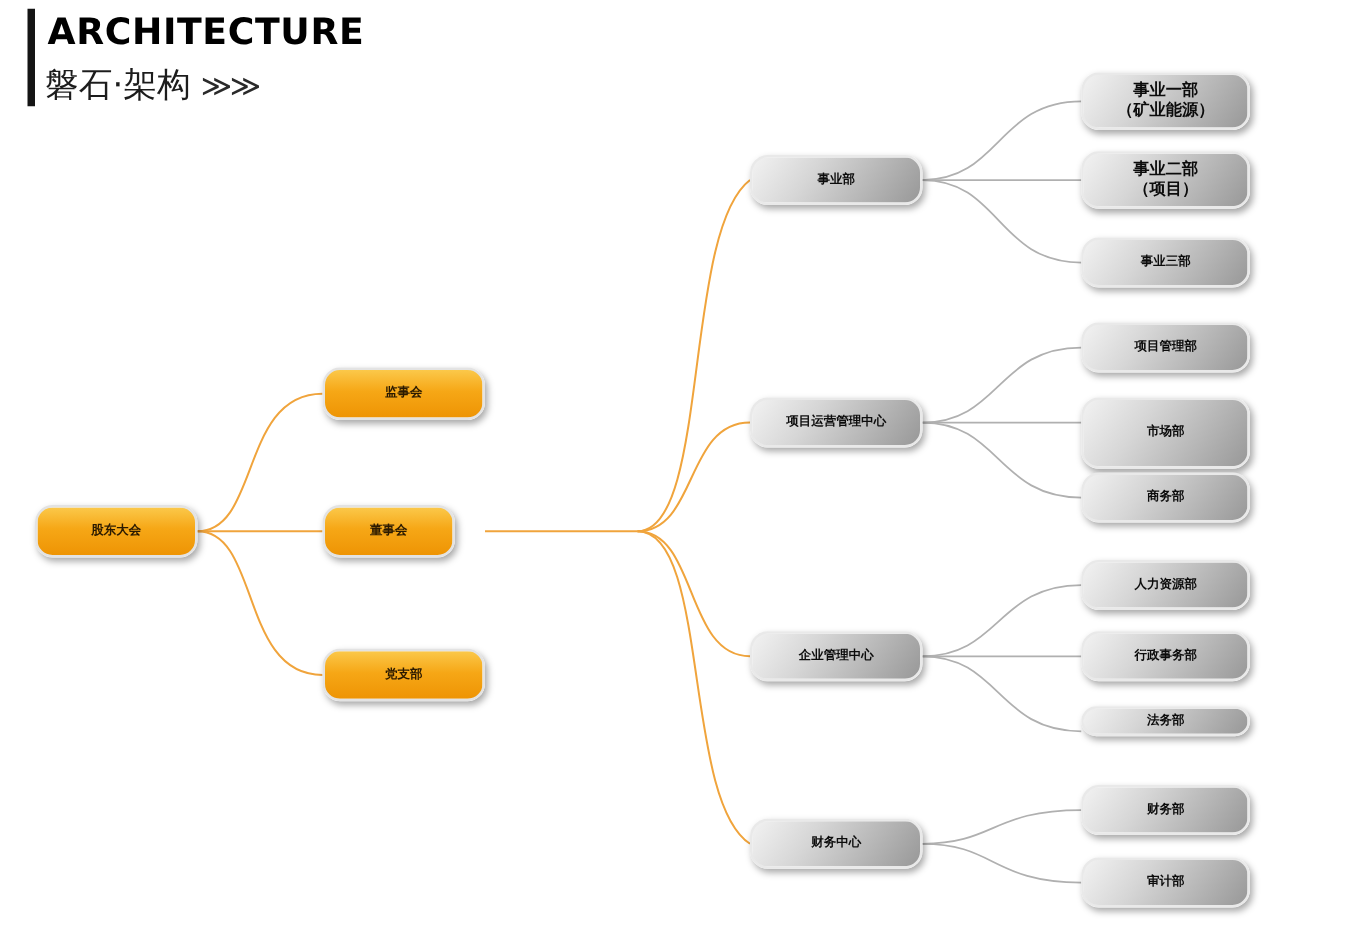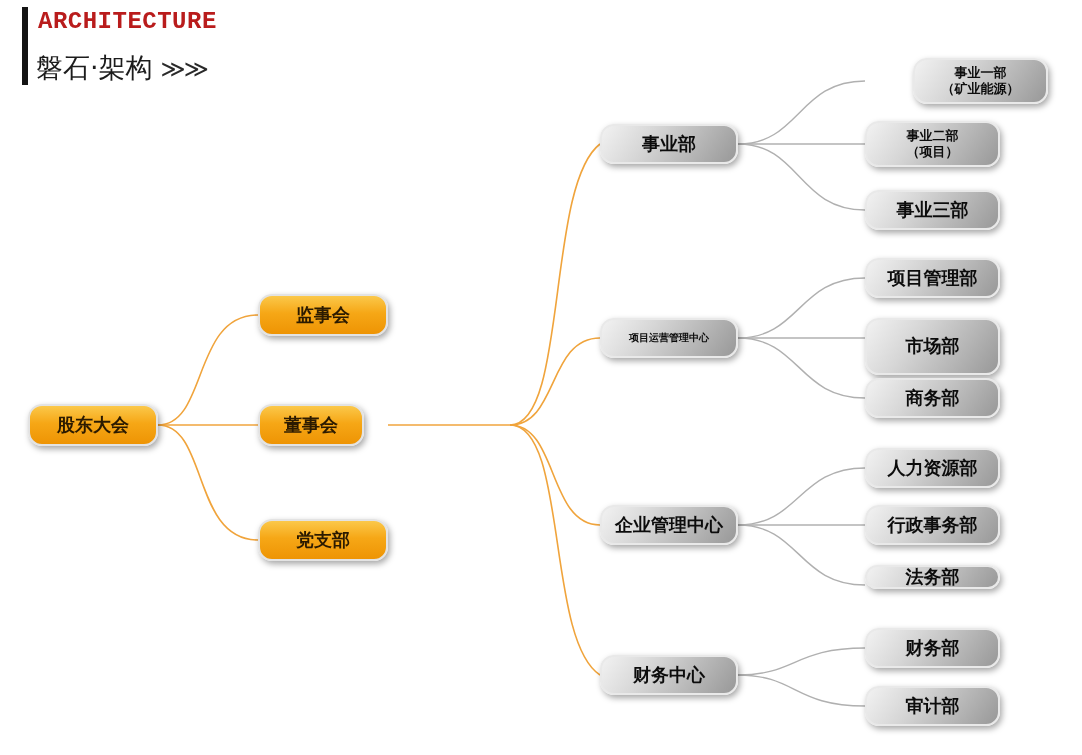--- a/index.html
+++ b/index.html
@@ -16,41 +16,41 @@
     overflow:hidden;
   }
   .stage{position:absolute;inset:0;}
   
   .title-bar{
     position:absolute;left:22px;top:7px;width:6px;height:78px;
     background:#141414;
   }
   .title{
     position:absolute;left:38px;top:8px;
-    font-size:24px;font-weight:800;letter-spacing:.5px;color:#b91c1c;font-family:Liberation Mono, monospace;
+    font-size:29px;font-weight:800;letter-spacing:.5px;color:#000000;
   }
   .subtitle{
     position:absolute;left:36px;top:50px;
     font-size:27px;font-weight:500;color:#1c1c1c;
   }
   .subtitle .marks{
     font-size:24px;letter-spacing:-2px;margin-left:8px;color:#2a2a2a;font-style:italic;
   }
   
   svg.wires{position:absolute;left:0;top:0;}
   .w-orange{fill:none;stroke:var(--line_orange);stroke-width:1.6px;}
   .w-gray{fill:none;stroke:var(--line_gray);stroke-width:1.4px;}
   
   .node{
     position:absolute;
     display:flex;flex-direction:column;align-items:center;justify-content:center;
     border-radius:14px;
     box-sizing:border-box;
     box-shadow:2px 3px 6px rgba(0,0,0,.35);
-    font-weight:bold;font-size:18px;color:#111;
+    font-weight:bold;font-size:10px;color:#111;
     text-align:center;line-height:1.25;
   }
   .node.orange{
     border:2px solid #e3e3e3;
     background:linear-gradient(to bottom,#fbc84a 0%,#f6a716 45%,#ee9404 100%);
     color:#2b1a00;
   }
   .node.silver{
     border:2px solid #e9e9e9;
     background:linear-gradient(125deg,#f2f2f2 0%,#d6d6d6 35%,#b5b5b5 70%,#989898 100%);
@@ -118,21 +118,21 @@
   <div class="node silver" style="left:600px;top:318px;width:138px;height:40px;font-size:10px">
     <span class="lbl">项目运营管理中心</span>
   </div>
   <div class="node silver" style="left:600px;top:505px;width:138px;height:40px">
     <span class="lbl">企业管理中心</span>
   </div>
   <div class="node silver" style="left:600px;top:655px;width:138px;height:40px">
     <span class="lbl">财务中心</span>
   </div>
 
-  <div class="node silver two-line" style="left:913px;top:58px;width:135px;height:46px">
+  <div class="node silver two-line" style="left:865px;top:58px;width:135px;height:46px">
     <span class="lbl">事业一部</span>
     <span class="lbl">（矿业能源）</span>
   </div>
   <div class="node silver two-line" style="left:865px;top:121px;width:135px;height:46px">
     <span class="lbl">事业二部</span>
     <span class="lbl">（项目）</span>
   </div>
   <div class="node silver" style="left:865px;top:190px;width:135px;height:40px">
     <span class="lbl">事业三部</span>
   </div>

